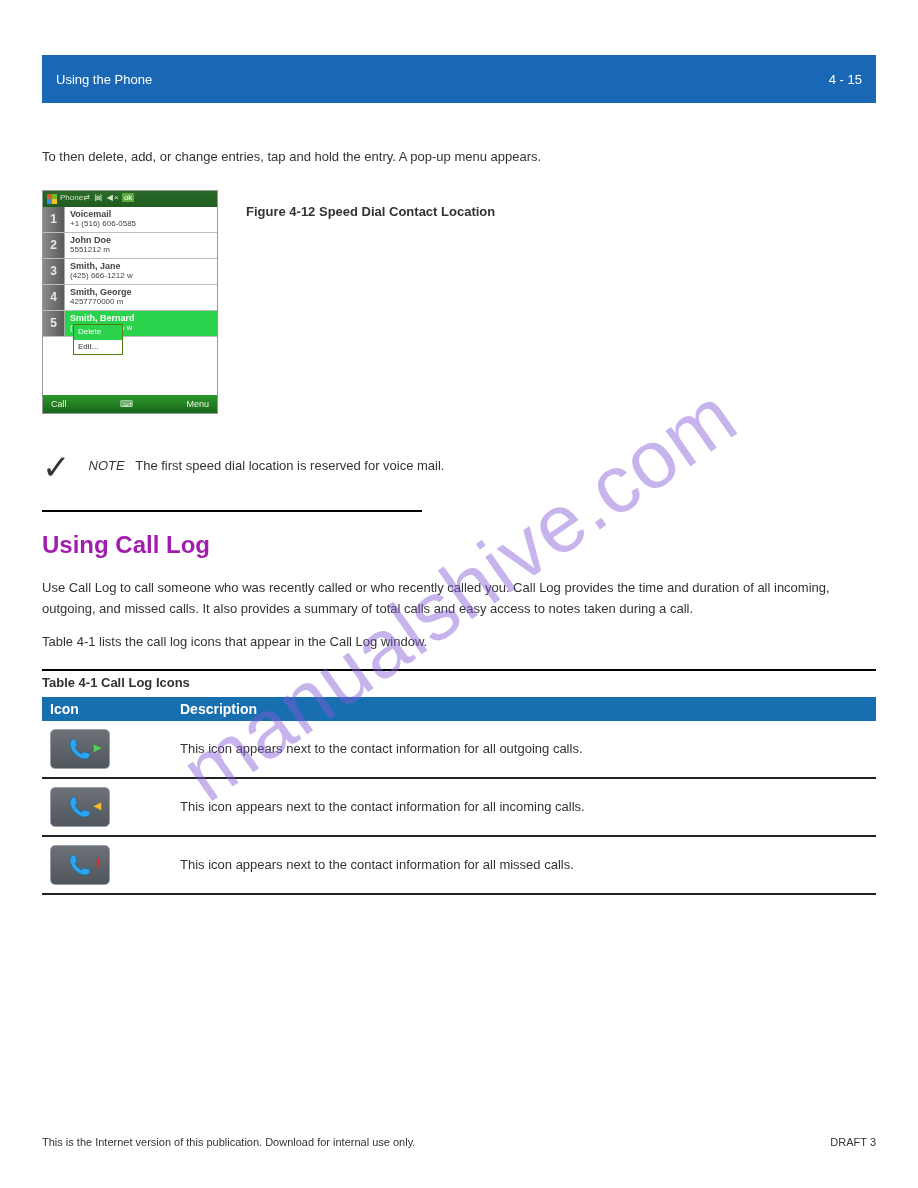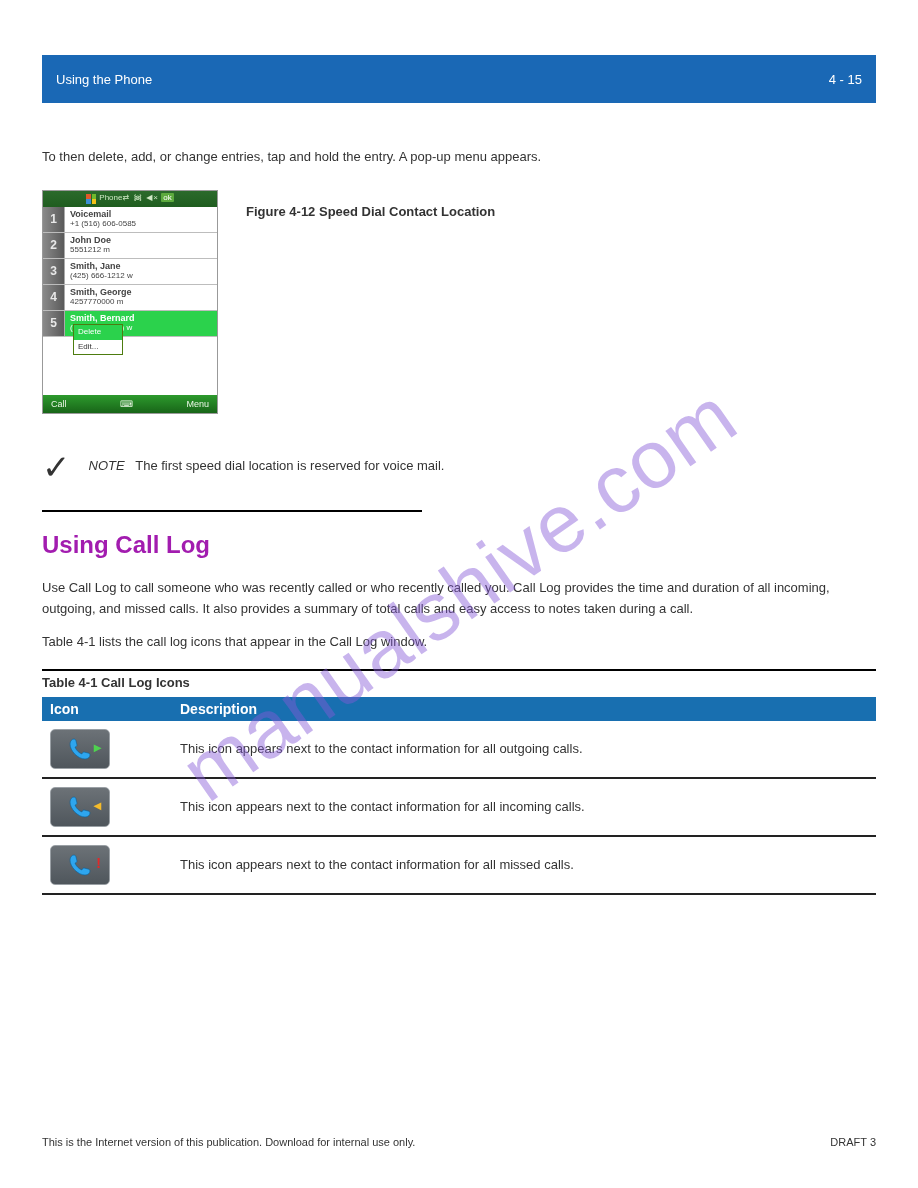--- a/index.html
+++ b/index.html
@@ -38,21 +38,21 @@
     font-size: 9px;
   }
   .ss-topbar {
     background: linear-gradient(#2b6a2b, #1f5d1f);
     color: #cfe8c5;
     height: 16px;
     display: flex;
     align-items: center;
     padding: 0 4px;
     font-size: 8px;
-    justify-content: center;
+    justify-content: flex-start;
   }
   .ss-topbar-left { display: flex; align-items: center; gap: 3px; }
   .ss-list { }
   .ss-row { display: flex; border-bottom: 1px solid #bdbdbd; height: 26px; align-items: stretch; background: #fff; position: relative; }
   .ss-row.highlighted { background: #2bd24c; color:#fff; }
   .ss-num {
     width: 22px;
     background: linear-gradient(to right,#8a8a8a,#5a5a5a);
     color: #e8e8e8;
     font-size: 12px;

